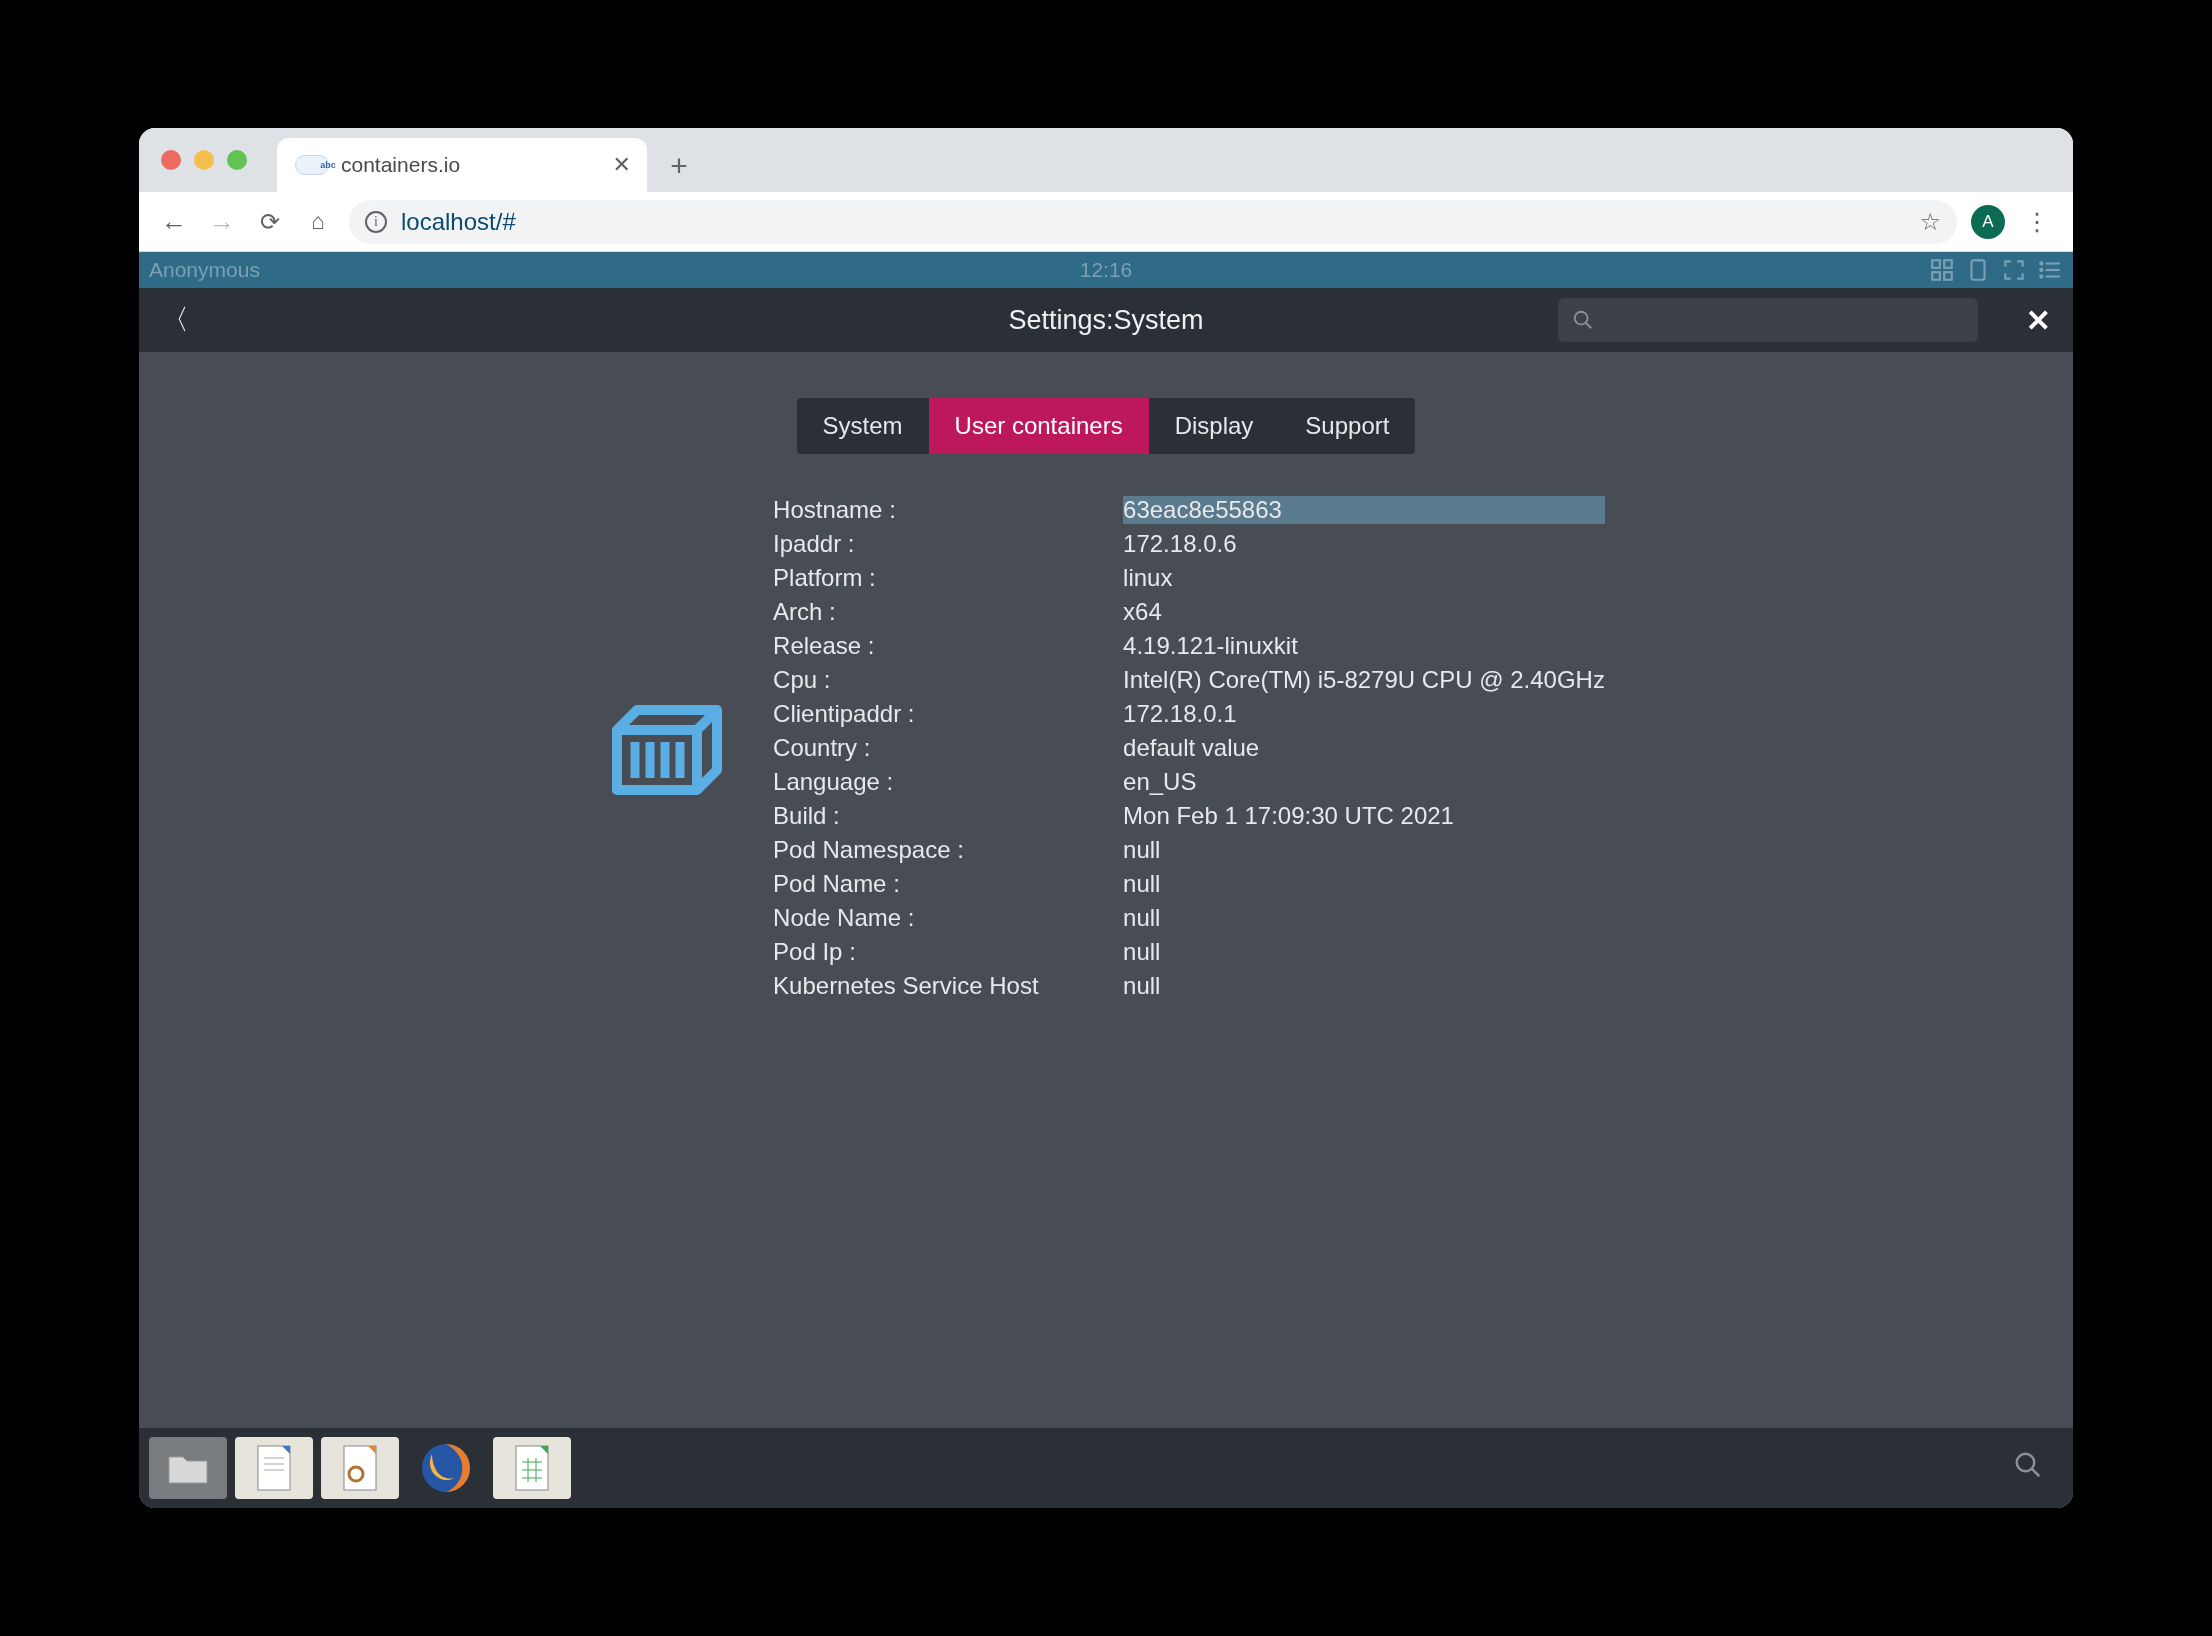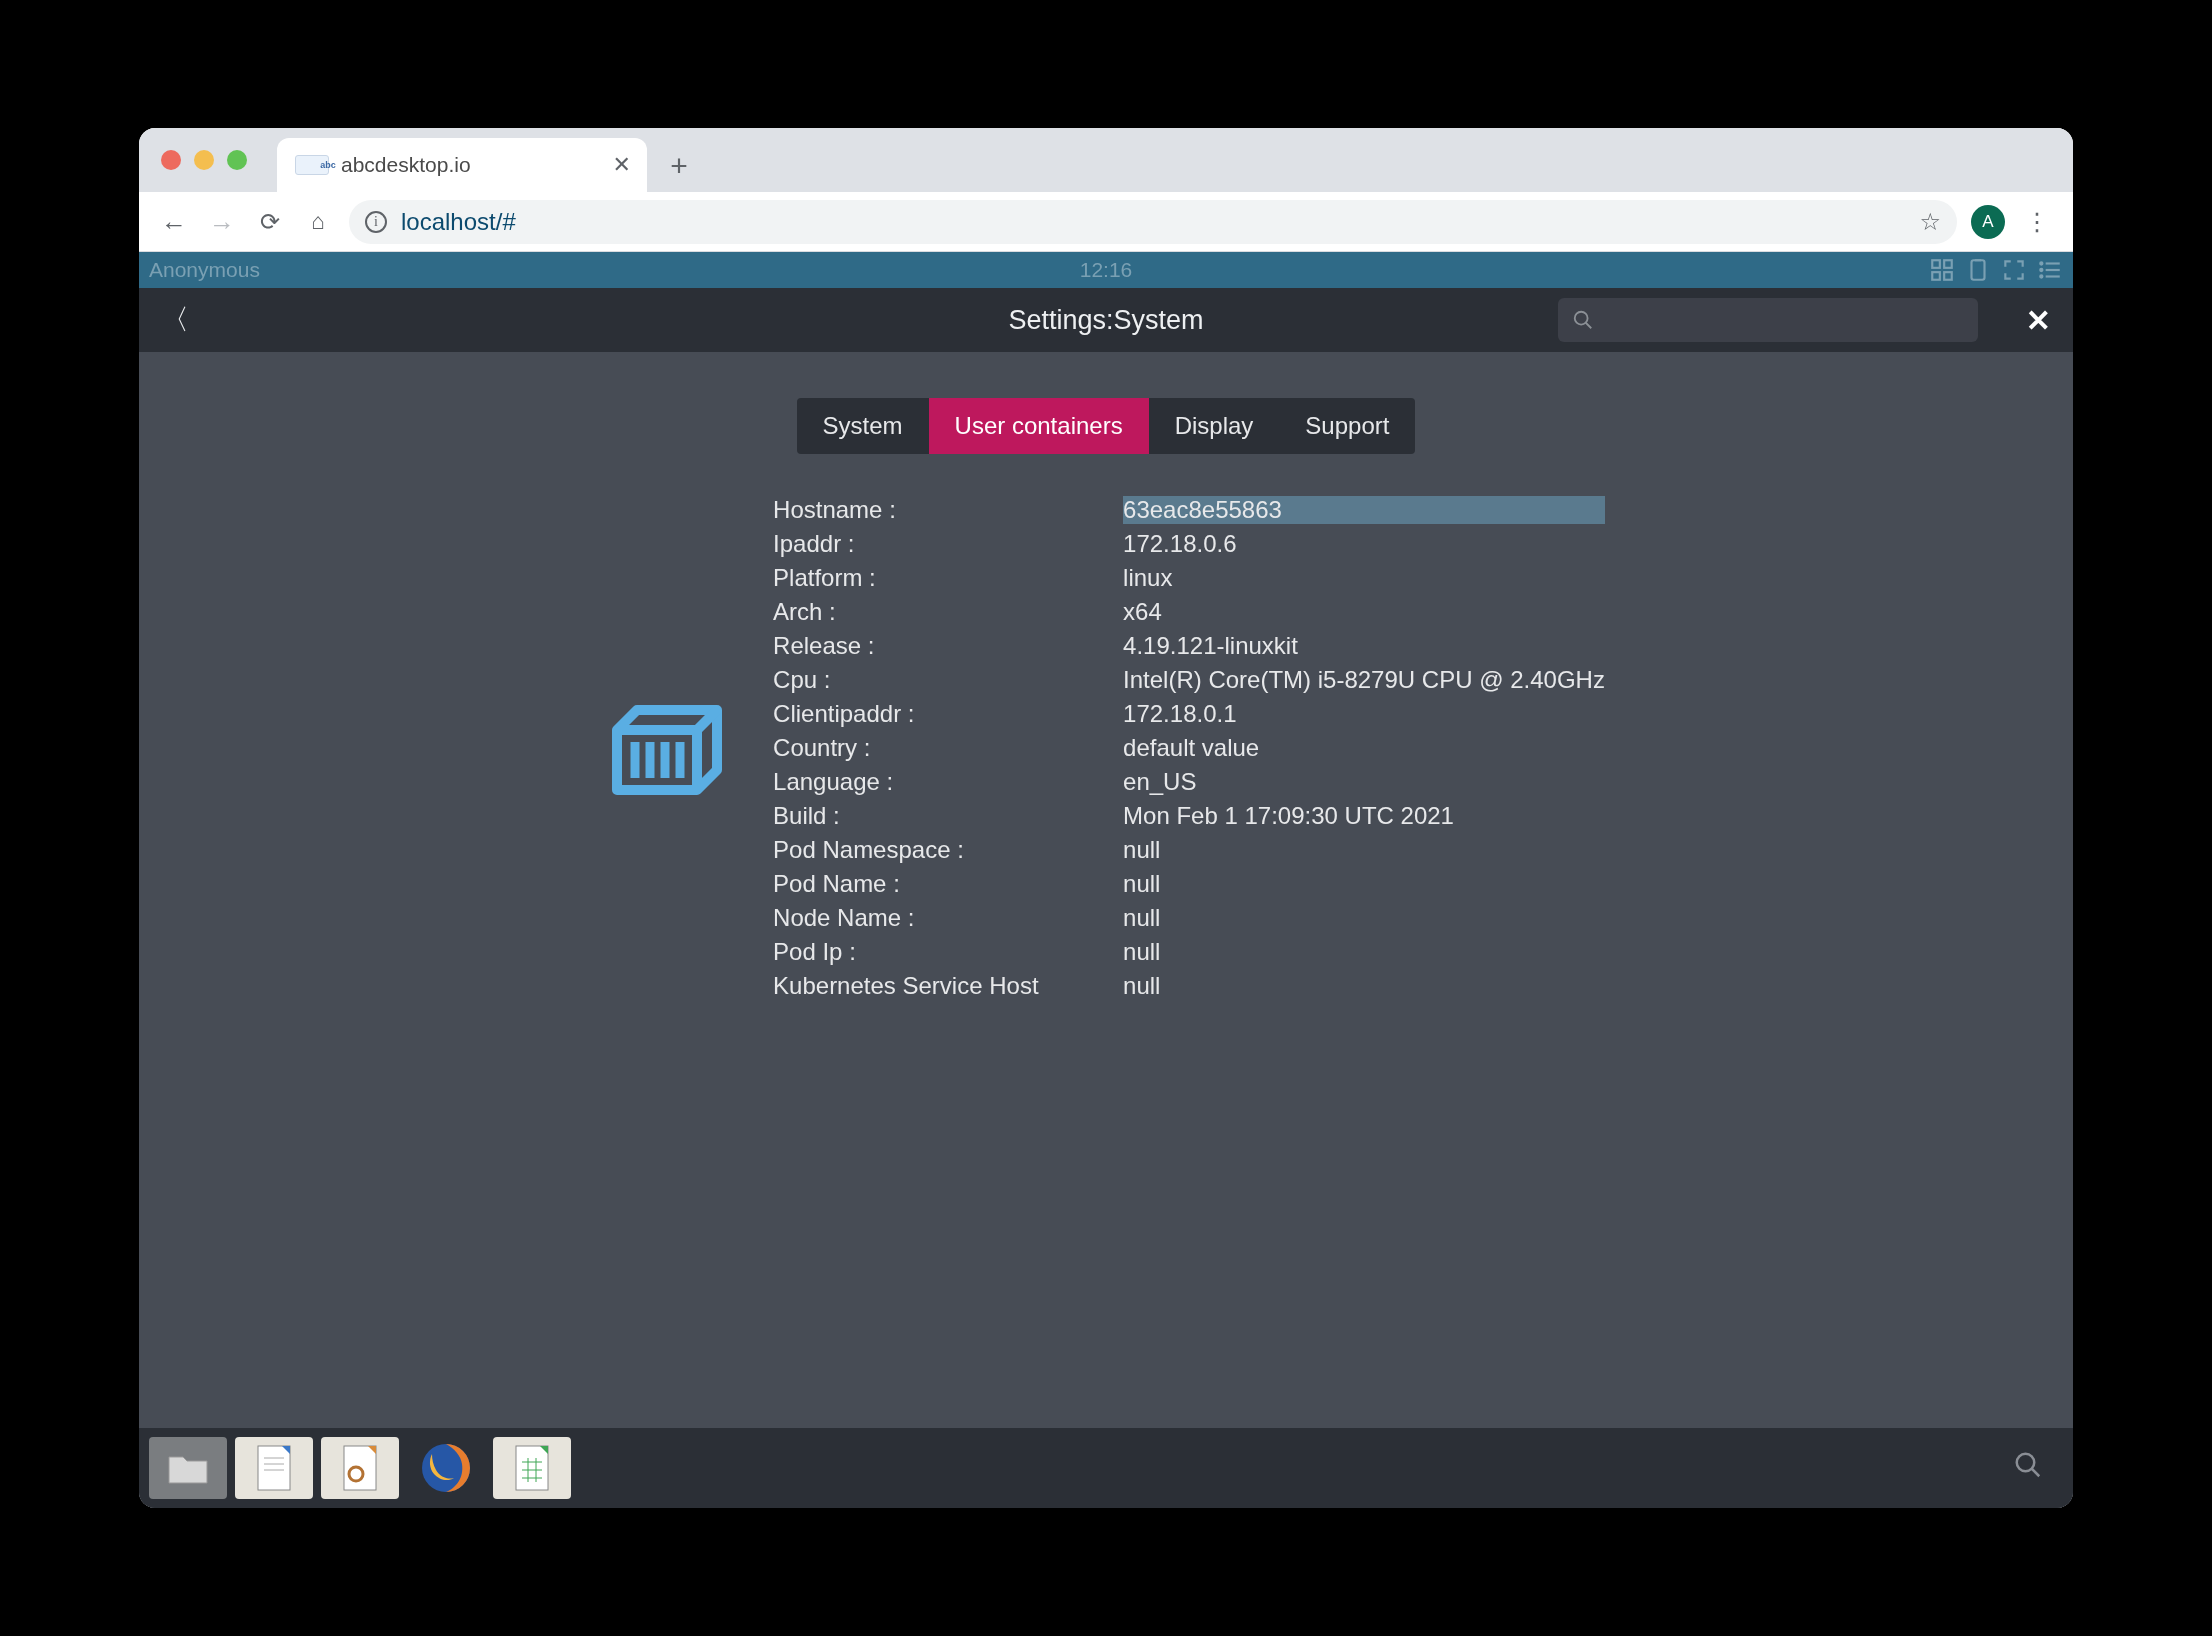--- a/index.html
+++ b/index.html
@@ -51,21 +51,21 @@
     display: flex;
     align-items: center;
     padding: 0 16px 0 18px;
     width: 370px;
     gap: 12px;
   }
   .favicon {
     width: 26px; height: 20px;
     background: linear-gradient(#eaf2fb,#eaf2fb);
     border: 1px solid #c9d6e6;
-    border-radius: 3px;
+    border-radius: 10px;
     display:flex;align-items:center;justify-content:center;
     font-size:9px; color:#3d6aa5; font-weight:bold;padding-left:32px;
   }
   .tab-title { font-size: 21px; color: #4a4a4a; flex:1; }
   .tab-close { font-size: 22px; color:#5f6368; cursor:pointer; }
   .new-tab {
     width: 44px; height:44px; display:flex; align-items:center; justify-content:center;
     font-size: 30px; color:#5f6368; margin-left:10px; margin-bottom:4px; cursor:pointer;
   }
   
@@ -215,21 +215,21 @@
 <div class="browser-window">
 
   <div class="tab-strip">
     <div class="traffic-lights">
       <div class="tl tl-red"></div>
       <div class="tl tl-yellow"></div>
       <div class="tl tl-green"></div>
     </div>
     <div class="tab">
       <div class="favicon">abc</div>
-      <div class="tab-title">abcdesktop.io</div>
+      <div class="tab-title">containers.io</div>
       <div class="tab-close">✕</div>
     </div>
     <div class="new-tab">+</div>
   </div>
 
   <div class="toolbar">
     <div class="nav-btn">←</div>
     <div class="nav-btn disabled">→</div>
     <div class="nav-btn reload">⟳</div>
     <div class="nav-btn home">⌂</div>

